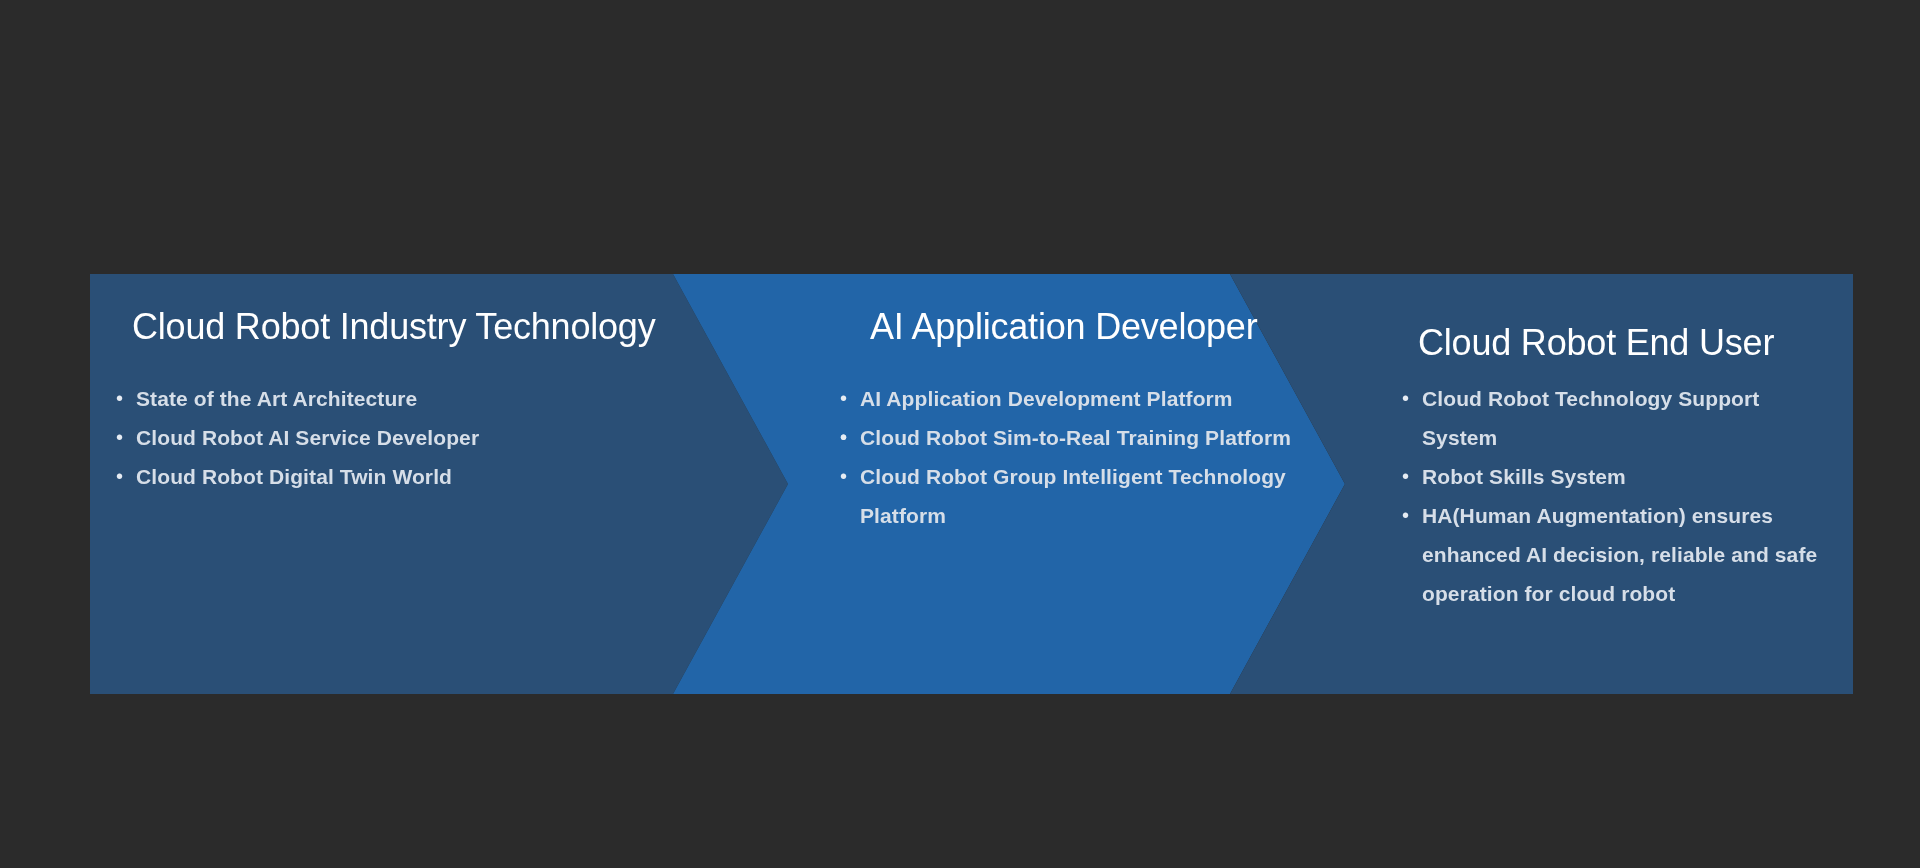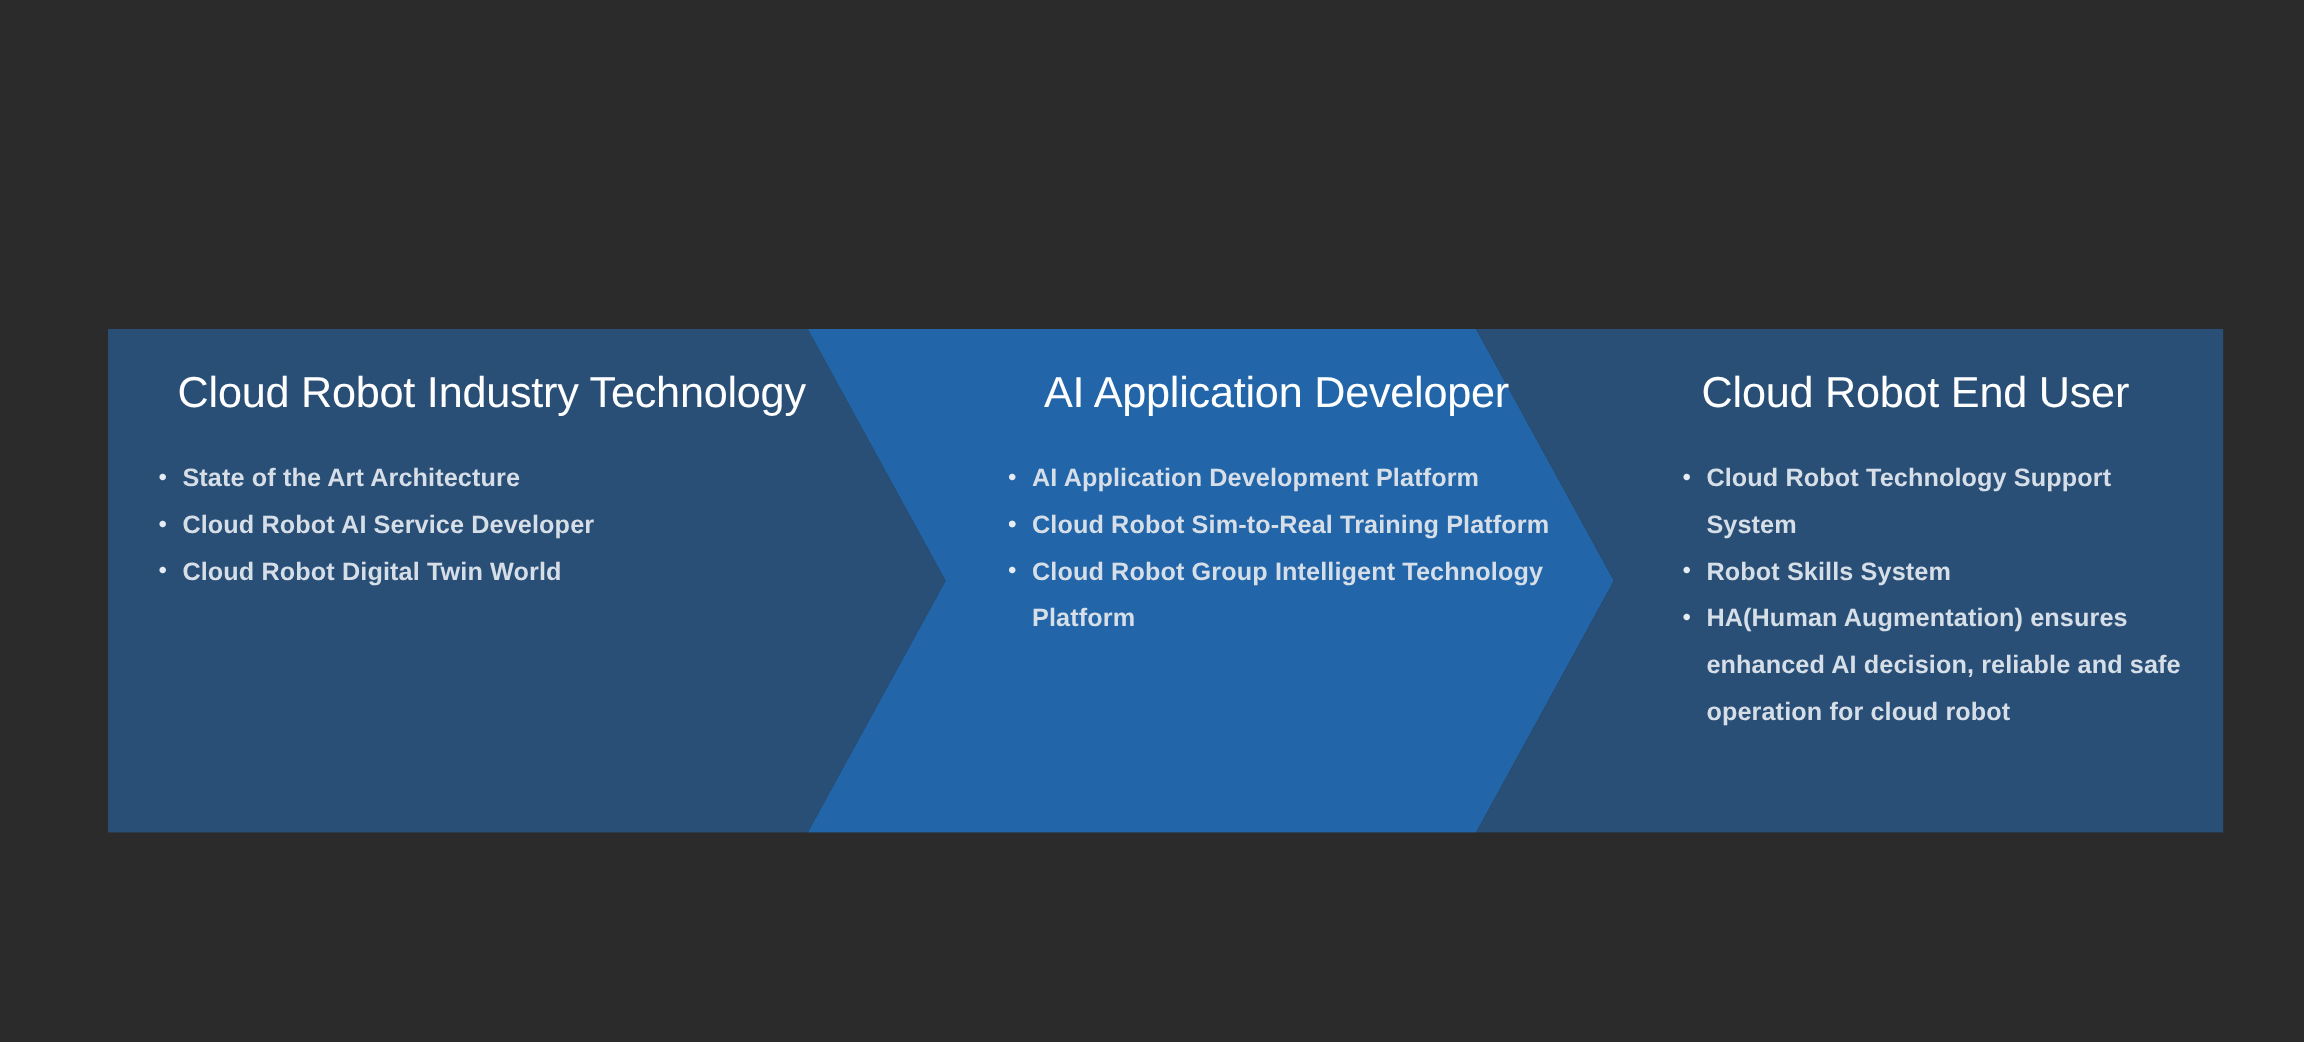--- a/index.html
+++ b/index.html
@@ -34,38 +34,38 @@
     display: block;
   }
 
   .panel {
     position: absolute;
     top: 0;
     height: 420px;
     box-sizing: border-box;
   }
 
-  #panel-1 { left: 16px;    width: 700px; padding-left: 24px; }
+  #panel-1 { left: 0px;    width: 700px; padding-left: 24px; }
   #panel-2 { left: 700px;  width: 560px; padding-left: 66px; }
   #panel-3 { left: 1260px; width: 503px; padding-left: 68px; }
 
   .panel-title {
     position: absolute;
     top: 32px;
     left: 0;
     color: #ffffff;
     font-size: 36px;
     font-weight: normal;
     letter-spacing: -0.2px;
     white-space: nowrap;
     line-height: 1.15;
   }
   #panel-1 .panel-title { left: 42px; }
   #panel-2 .panel-title { left: 80px; text-align: center; }
-  #panel-3 .panel-title { left: 68px; }
+  #panel-3 .panel-title { left: 68px; margin-top: 16px; }
 
   .bullet-list {
     position: absolute;
     top: 105px;
     margin: 0;
     padding: 0;
     list-style: none;
   }
   #panel-1 .bullet-list { left: 22px; width: 620px; }
   #panel-2 .bullet-list { left: 46px; width: 520px; }

